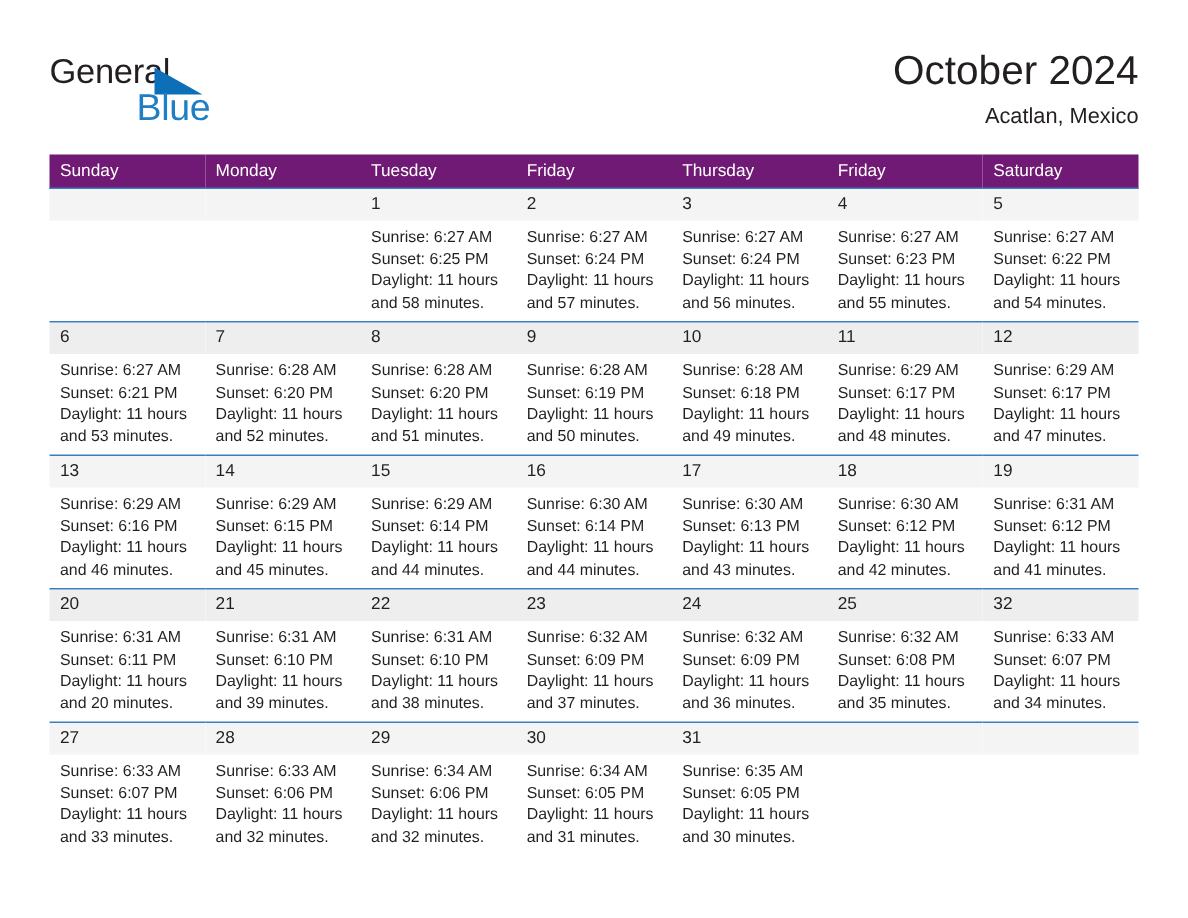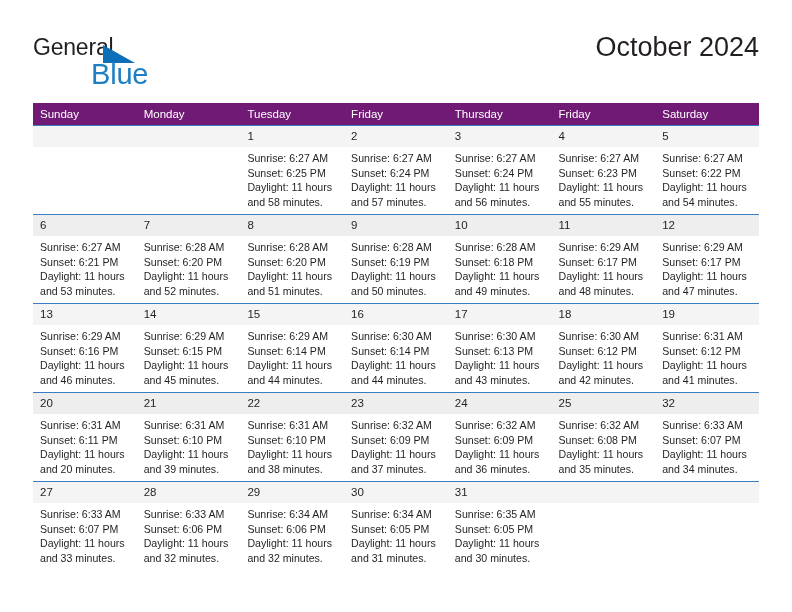--- a/index.html
+++ b/index.html
@@ -51,21 +51,21 @@
     top: 11px;
     width: 0;
     height: 0;
     border-left: 32px solid #0c6fb8;
     border-top: 18px solid transparent;
   }
   .brand-blue {
     position: absolute;
     left: 58px;
     top: 24px;
-    font-size: 29px;
+    font-size: 25px;
     letter-spacing: -0.2px;
     color: #1f7fc4;
     font-family: "Liberation Sans", sans-serif;
   }
   .title-wrap {
     position: absolute;
     right: 0;
     top: 0;
     text-align: right;
   }
@@ -155,20 +155,21 @@
 <div class="page">
 
   <div class="header">
     <div class="brand">
       <span class="brand-general">General</span>
       <span class="brand-tri"></span>
       <span class="brand-blue">Blue</span>
     </div>
     <div class="title-wrap">
       <div class="month-title">October 2024</div>
+      <div class="location">Acatlan, Mexico</div>
     </div>
   </div>
 
   <div class="calendar">
     <table class="cal">
       <thead>
         <tr id="hdr-row">
             <th>Sunday</th>
             <th>Monday</th>
             <th>Tuesday</th>

